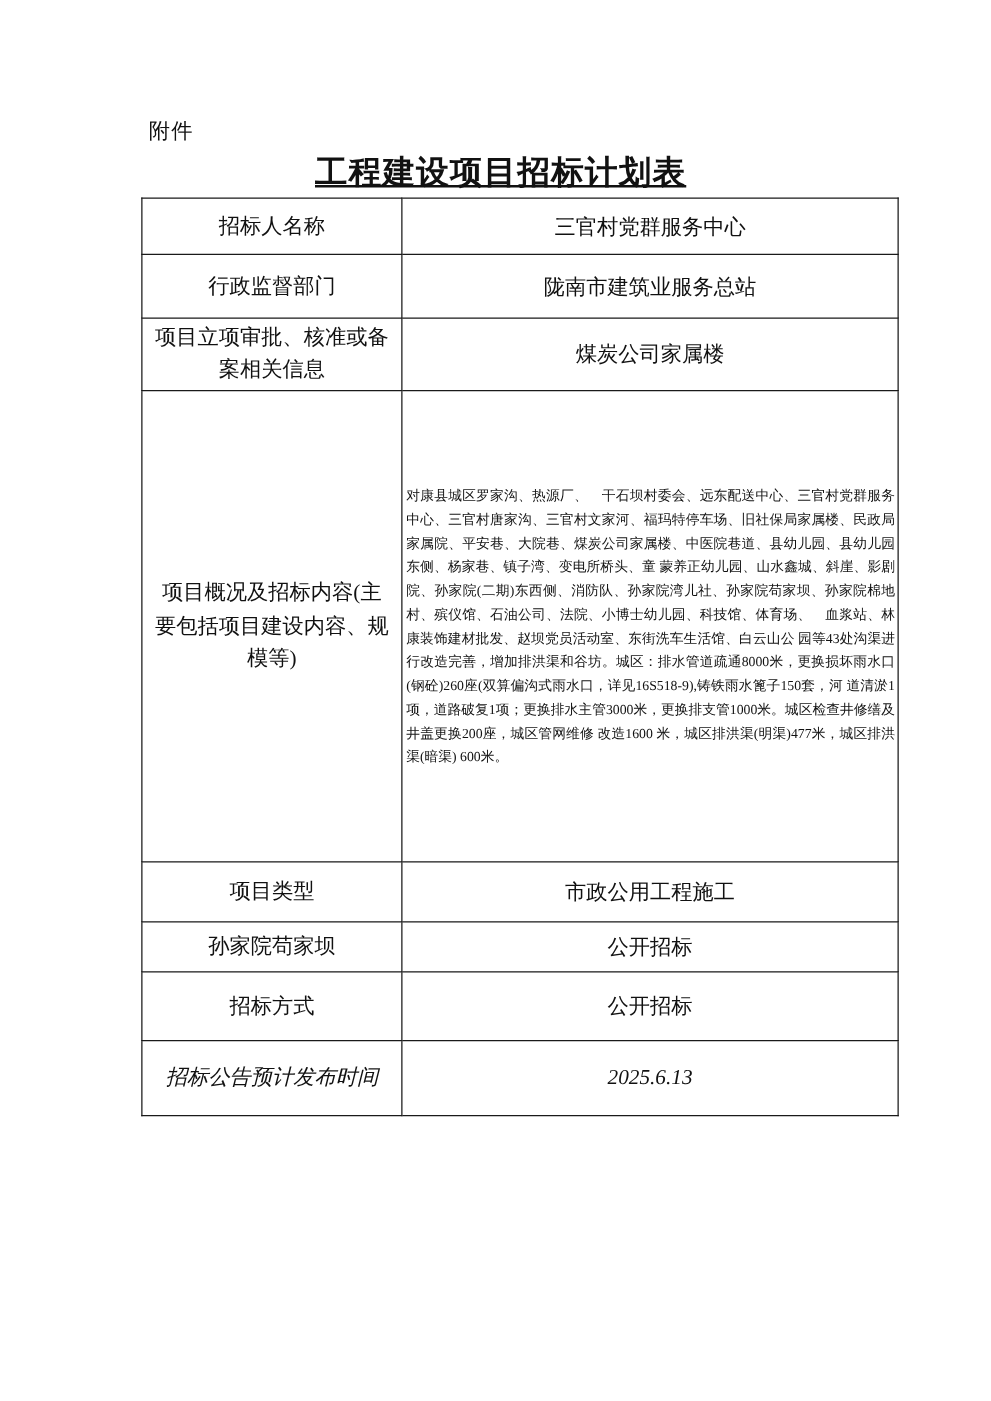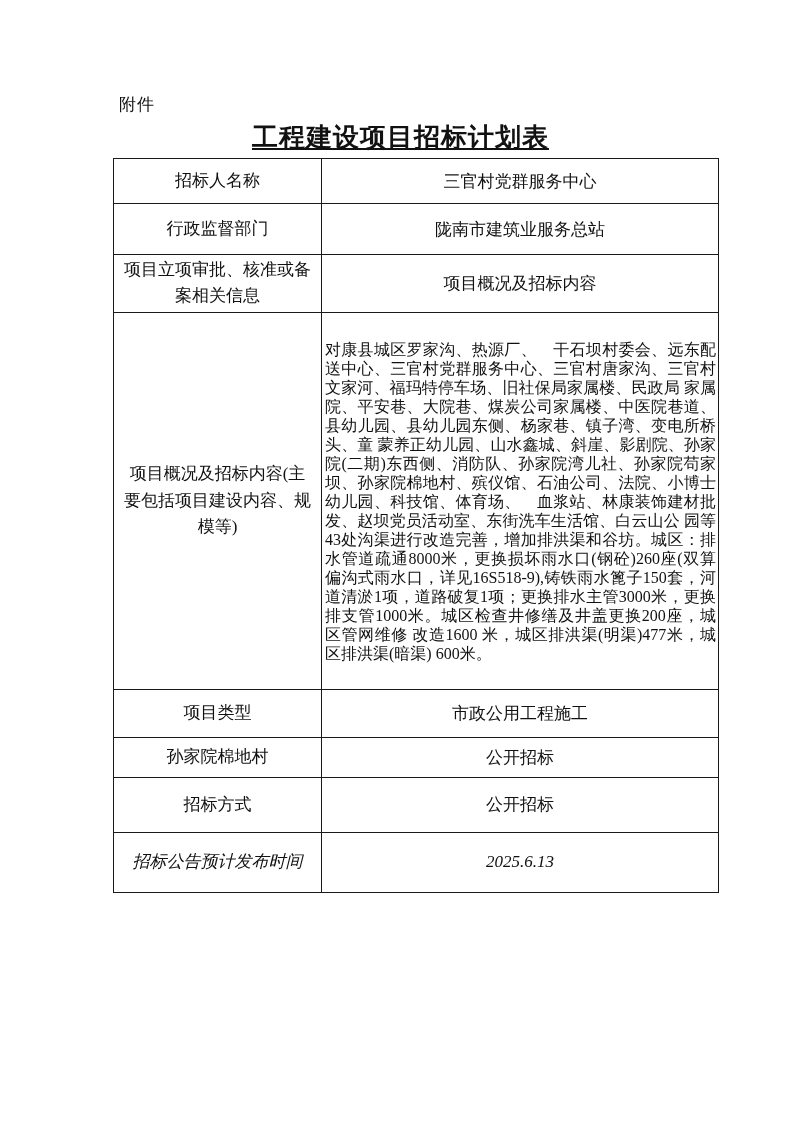--- a/index.html
+++ b/index.html
@@ -65,21 +65,21 @@
   tr.r4  { height: 56px; }
   tr.r5  { height: 377px; }
   tr.r6  { height: 48px; }
   tr.r7  { height: 55px; }
   tr.r8  { height: 40px; }
   tr.r9  { height: 55px; }
   tr.r10 { height: 60px; font-style: italic; }
   td.para-cell {
     text-align: justify;
     vertical-align: top;
-    font-size: 16px;
+    font-size: 11px;
     line-height: 19px;
     padding: 2px 2px 0 3px;
     margin-top: 32px;
   }
 </style>
 </head>
 <body>
 
 <div class="page">
 
@@ -92,32 +92,32 @@
       <tr class="r1">
         <td class="label-cell">招标人名称</td>
         <td class="value-cell">三官村党群服务中心</td>
       </tr>
       <tr class="r3">
         <td class="label-cell">行政监督部门</td>
         <td class="value-cell">陇南市建筑业服务总站</td>
       </tr>
       <tr class="r4">
         <td class="label-cell">项目立项审批、核准或备案相关信息</td>
-        <td class="value-cell">项目概况及招标内容</td>
+        <td class="value-cell">煤炭公司家属楼</td>
       </tr>
       <tr class="r5">
         <td class="label-cell">项目概况及招标内容(主要包括项目建设内容、规模等)</td>
         <td class="value-cell para-cell">对康县城区罗家沟、热源厂、　干石坝村委会、远东配送中心、三官村党群服务中心、三官村唐家沟、三官村文家河、福玛特停车场、旧社保局家属楼、民政局 家属院、平安巷、大院巷、煤炭公司家属楼、中医院巷道、县幼儿园、县幼儿园东侧、杨家巷、镇子湾、变电所桥头、童 蒙养正幼儿园、山水鑫城、斜崖、影剧院、孙家院(二期)东西侧、消防队、孙家院湾儿社、孙家院苟家坝、孙家院棉地村、殡仪馆、石油公司、法院、小博士幼儿园、科技馆、体育场、　血浆站、林康装饰建材批发、赵坝党员活动室、东街洗车生活馆、白云山公 园等43处沟渠进行改造完善，增加排洪渠和谷坊。城区：排水管道疏通8000米，更换损坏雨水口(钢砼)260座(双算偏沟式雨水口，详见16S518-9),铸铁雨水篦子150套，河 道清淤1项，道路破复1项；更换排水主管3000米，更换排支管1000米。城区检查井修缮及井盖更换200座，城区管网维修 改造1600 米，城区排洪渠(明渠)477米，城区排洪渠(暗渠) 600米。</td>
       </tr>
       <tr class="r6">
         <td class="label-cell">项目类型</td>
         <td class="value-cell">市政公用工程施工</td>
       </tr>
       <tr class="r8">
-        <td class="label-cell">孙家院棉地村</td>
+        <td class="label-cell">孙家院苟家坝</td>
         <td class="value-cell">公开招标</td>
       </tr>
       <tr class="r9">
         <td class="label-cell">招标方式</td>
         <td class="value-cell">公开招标</td>
       </tr>
       <tr class="r10">
         <td class="label-cell">招标公告预计发布时间</td>
         <td class="value-cell">2025.6.13</td>
       </tr>

